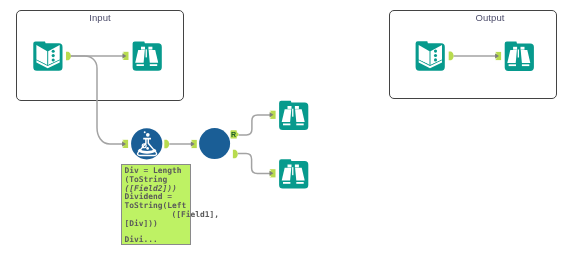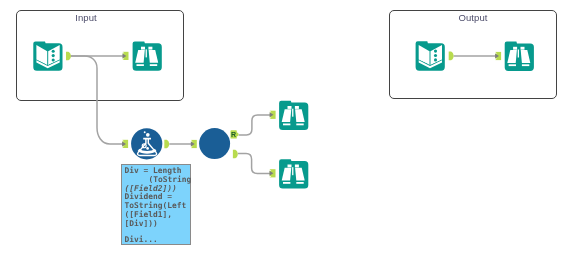--- a/index.html
+++ b/index.html
@@ -4,36 +4,36 @@
 <style>
   html,body{margin:0;padding:0;background:#ffffff;}
   body{width:574px;height:253px;overflow:hidden;
        font-family:"Liberation Sans",sans-serif;}
   #canvas{position:relative;width:574px;height:253px;background:#fff;}
   .container-box{position:absolute;border:1.3px solid #3a3a3a;border-radius:5px;
                  background:#fff;box-sizing:border-box;}
   .container-label{position:absolute;font-size:9.5px;color:#45455f;
                    text-align:center;white-space:nowrap;letter-spacing:0.1px;}
   svg.layer{position:absolute;left:0;top:0;width:574px;height:253px;overflow:visible;}
-  .note{position:absolute;border:1px solid #9a9a9a;background:#7dd3fc;
+  .note{position:absolute;border:1px solid #9a9a9a;background:#bef264;
         box-sizing:border-box;padding:2px 1px 1px 2.5px;}
   .note span{display:block;font-family:"DejaVu Sans Mono","Liberation Mono",monospace;
              font-size:7.9px;line-height:8.8px;color:#666666;white-space:pre;
              font-weight:bold;}
 </style>
 </head>
 <body>
 
 <div id="canvas">
 
   <div class="container-box" id="box-input" style="left: 16px; top: 10px; width: 168px; height: 91px; border-color: rgb(67, 67, 67);"></div>
-  <div class="container-label" id="lbl-input" style="left: 2px; top: 11.8px; width: 168px; color: rgb(77, 77, 107);">Input</div>
+  <div class="container-label" id="lbl-input" style="left: 16px; top: 11.8px; width: 168px; color: rgb(77, 77, 107);">Input</div>
 
   <div class="container-box" id="box-output" style="left: 389px; top: 10px; width: 168px; height: 89px; border-color: rgb(67, 67, 67);"></div>
-  <div class="container-label" id="lbl-output" style="left: 389px; top: 11.8px; width: 168px; color: rgb(77, 77, 107);">Output</div>
+  <div class="container-label" id="lbl-output" style="left: 389px; top: 11.8px; width: 168px; color: rgb(77, 77, 107); padding-left: 17px;">Output</div>
 
   <svg class="layer" id="wires">
       <path d="M70.6,56 L124.5,56" fill="none" stroke="#a3a3a3" stroke-width="1.5"></path>
       <path d="M70.6,56 L84.5,56 C91.6,56 97.0,60.5 97.0,68.2 L97.0,127.8 C97.0,136.2 101.6,143.9 109.8,143.9 L124.5,143.9" fill="none" stroke="#a3a3a3" stroke-width="1.5"></path>
       <path d="M169.3,144 L193,144" fill="none" stroke="#a3a3a3" stroke-width="1.5"></path>
       <path d="M238.6,134.9 L246.4,134.9 C250.3,134.9 251.9,132.1 251.9,129.3 L251.9,120.6 C251.9,117.5 253.6,114.9 257.6,114.9 L271.5,114.9" fill="none" stroke="#a3a3a3" stroke-width="1.5"></path>
       <path d="M237.9,153.6 L246.0,153.6 C250.0,153.6 251.6,156.3 251.6,159.3 L251.6,168.0 C251.6,171.0 253.4,173.5 257.3,173.5 L271.4,173.5" fill="none" stroke="#a3a3a3" stroke-width="1.5"></path>
       <path d="M453.6,55.9 L497.5,56" fill="none" stroke="#a3a3a3" stroke-width="1.5"></path>
     </svg>
   <svg class="layer" id="icons">
@@ -191,21 +191,21 @@
       <g>
         <rect x="495.4" y="51.9" width="5.7" height="8.2" fill="#b8db4f"></rect>
         <path d="M495.09999999999997,53.5 L499,56 L495.09999999999997,58.5 Z" fill="#7d7d7d"></path>
         <path d="M495.2,51.9 L497,53.4 L495.2,53.4 Z" fill="#ffffff"></path>
         <path d="M495.2,60.1 L497,58.6 L495.2,58.6 Z" fill="#ffffff"></path>
       </g>
     </svg>
 
   <div class="note" id="note" style="left: 121px; top: 164px; width: 70px; height: 81px; border-color: rgb(138, 138, 138);">
       <span style="color: rgb(90, 90, 90);">Div = Length</span>
-      <span style="color: rgb(90, 90, 90); margin-left: 24px;">(ToString</span>
+      <span style="color: rgb(90, 90, 90);">(ToString</span>
       <span style="color: rgb(90, 90, 90); font-style: italic;">([Field2]))</span>
       <span style="color: rgb(90, 90, 90);">Dividend =</span>
       <span style="color: rgb(90, 90, 90);">ToString(Left</span>
-      <span style="color: rgb(90, 90, 90);">([Field1],</span>
+      <span style="color: rgb(90, 90, 90); margin-left: 47px;">([Field1],</span>
       <span style="color: rgb(90, 90, 90);">[Div]))</span>
       <span style="color: rgb(90, 90, 90); margin-top: 7px;">Divi...</span>
     </div>
 </div>
 
 </body></html>

